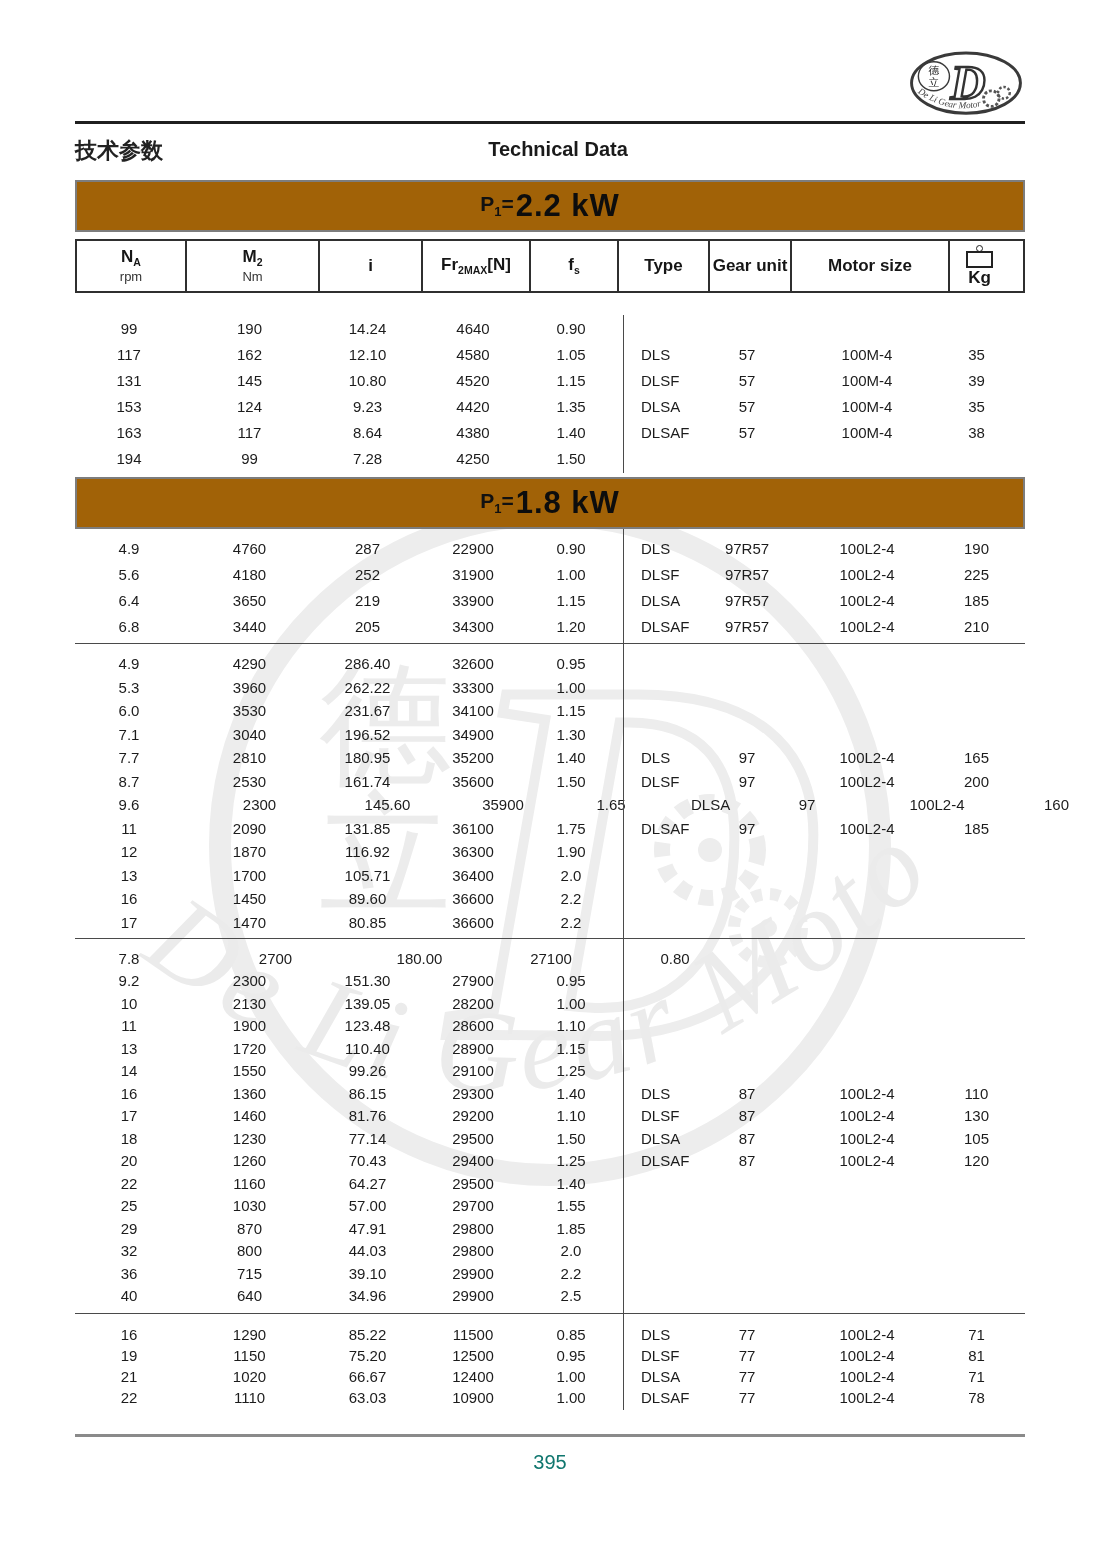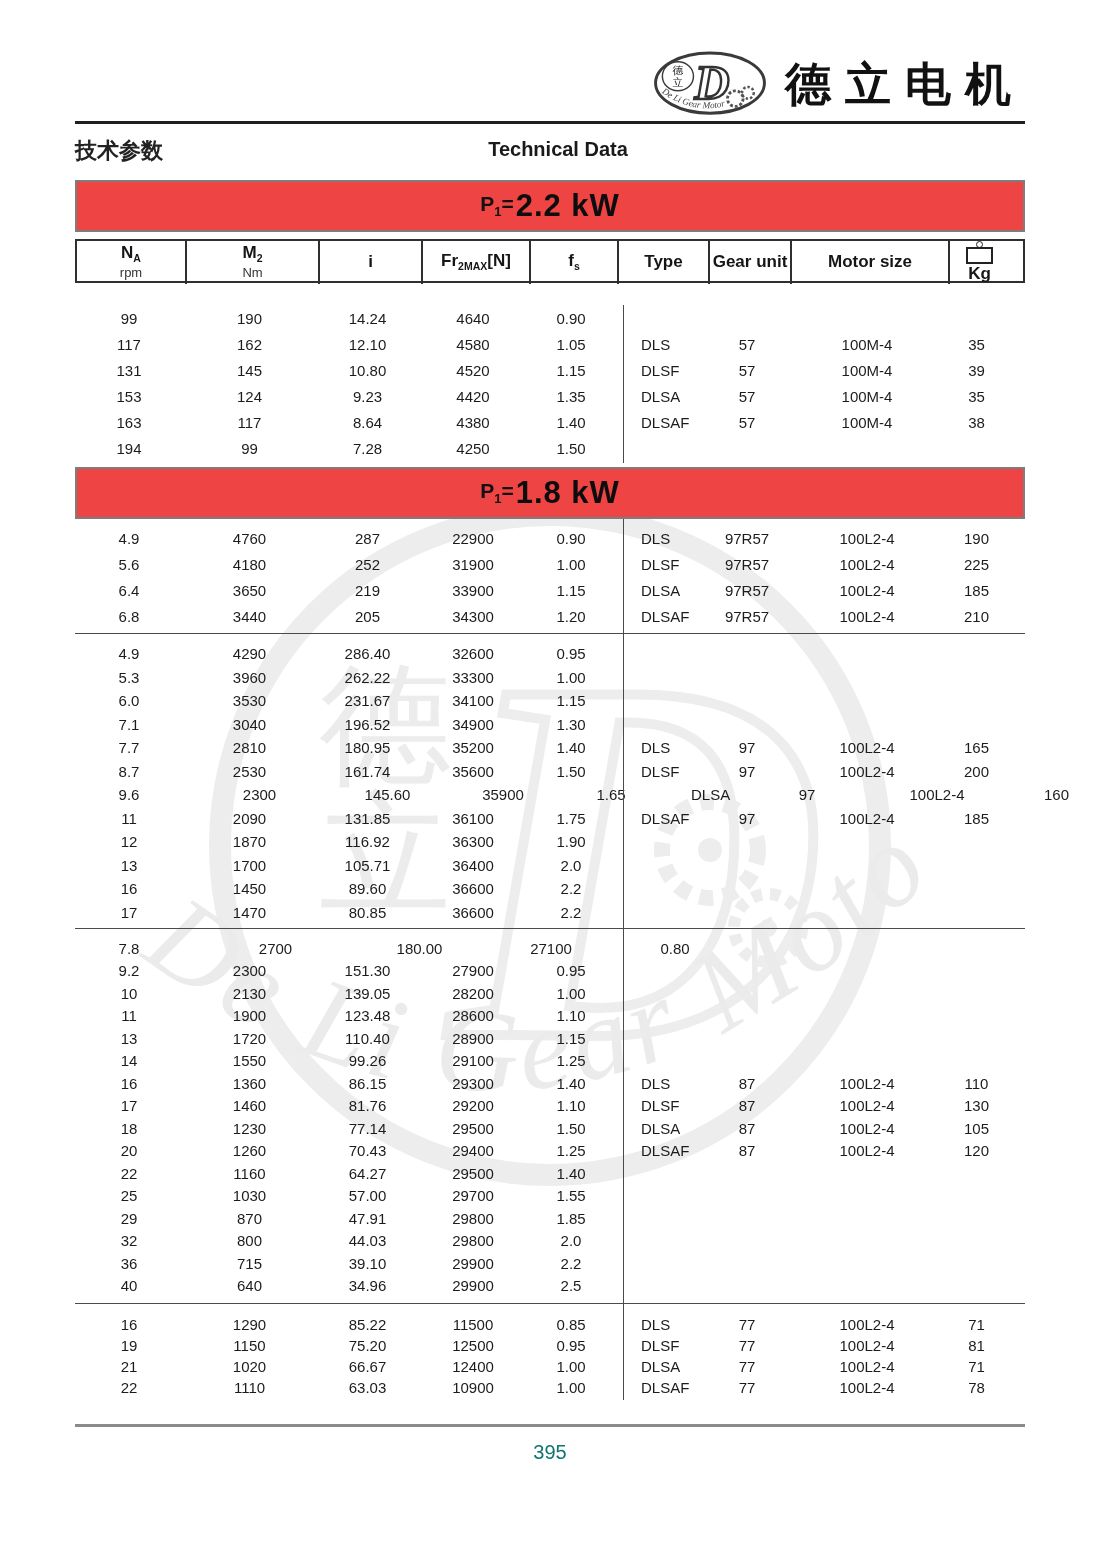--- a/index.html
+++ b/index.html
@@ -13,28 +13,28 @@
 
   
   .brand-row { display:flex; justify-content:flex-end; align-items:center; gap:16px; margin-top:50px; height:70px; }
   .brand-cn { font-size:46px; font-weight:bold; letter-spacing:14px; color:#111; font-family:"Liberation Serif", serif; }
   .rule-top { border-top:3px solid #1f1f1f; margin-top:1px; }
   .titles-row { position:relative; margin-top:12px; height:32px; }
   .title-cn { position:absolute; left:0; top:0; font-size:22px; font-weight:bold; color:#222; }
   .title-en { position:absolute; left:16px; right:0; top:2px; text-align:center; font-size:20px; font-weight:bold; color:#1a1a1a; }
 
   
-  .power-box { margin-top:12px; height:52px; border:2px solid #7d7d7d; display:flex; align-items:center; justify-content:center; background:#ef4444; }
+  .power-box { margin-top:12px; height:52px; border:2px solid #7d7d7d; display:flex; align-items:center; justify-content:center; background:#a16207; }
   .power-box.second { margin-top:4px; }
   .p-prefix { font-size:21px; font-weight:bold; color:#111; }
   .p-prefix sub { font-size:13px; font-weight:bold; }
   .p-value { font-size:31px; font-weight:900; letter-spacing:1px; color:#0d0d0d; margin-left:2px; }
 
   
-  .thead { margin-top:7px; height:44px; border:2px solid #2f2f2f; display:grid;
+  .thead { margin-top:7px; height:54px; border:2px solid #2f2f2f; display:grid;
            grid-template-columns:108px 133px 103px 108px 88px 91px 82px 158px 61px; }
   .hcell { display:flex; flex-direction:column; align-items:center; justify-content:center; font-weight:bold; font-size:17px; line-height:1.1; color:#161616; }
   .hcell + .hcell { border-left:2px solid #2f2f2f; }
   .hcell .unit { font-weight:normal; font-size:13px; color:#333; margin-top:1px; }
   .hcell sub { font-size:10.5px; }
   .kg-icon { display:flex; flex-direction:column; align-items:center; margin-bottom:1px; }
   .kg-ring { width:7px; height:7px; border:1.5px solid #222; border-radius:50%; margin-bottom:-1px; background:#fff; }
   .kg-box { width:27px; height:17px; border:2px solid #222; background:#fff; }
 
   
@@ -83,21 +83,20 @@
         <text x="44" y="50" font-size="50" font-weight="bold" font-style="italic" fill="none" stroke="#333" stroke-width="2.5" font-family="Liberation Serif, serif">D</text>
         <g>
           <circle cx="86" cy="50" r="8" fill="none" stroke="#555" stroke-width="3" stroke-dasharray="3 2"></circle>
           <circle cx="99" cy="44" r="6" fill="none" stroke="#555" stroke-width="2.5" stroke-dasharray="2.5 2"></circle>
         </g>
         <path id="logoArc" d="M 10 44 Q 60 78 110 40" fill="none" stroke="none"></path>
         <text font-size="9.5" font-style="italic" fill="#444" font-family="Liberation Serif, serif">
           <textPath href="#logoArc">De Li Gear Motor</textPath>
         </text>
       </svg>
-      <div class="brand-cn">德立电机</div>
     </div>
 
     <div class="rule-top"></div>
 
     <div class="titles-row">
       <div class="title-cn">技术参数</div>
       <div class="title-en">Technical Data</div>
     </div>
 
     <div class="power-box">

